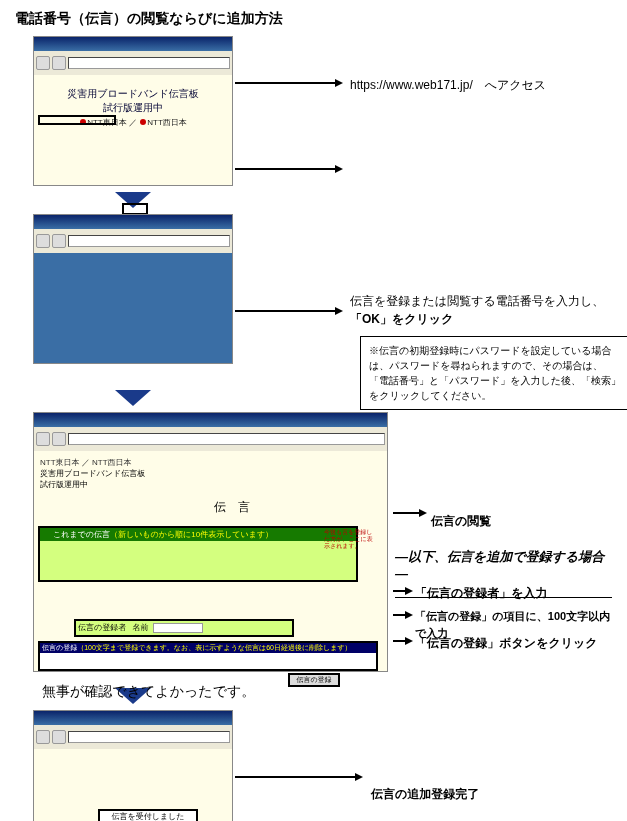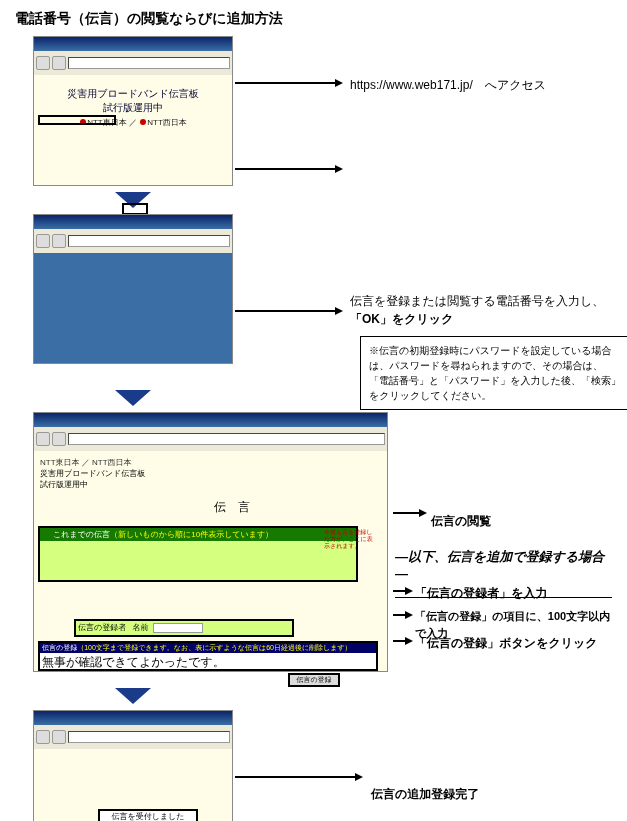--- a/index.html
+++ b/index.html
@@ -130,21 +130,21 @@
     .ss3-greenbar .gb-title { background: #167a00; color: #fff; font-size: 8px; padding: 1px 13px; }
     .ss3-greenbar .gb-title .yellow { color: #ff0; }
     .ss3-greenbar .gb-content { font-size: 8px; padding: 2px 4px; color: #333; }
     .ss3-rightnote { position: absolute; top: 78px; left: 290px; width: 54px; height: 40px; font-size: 6px; color: #b00; line-height: 1.2; }
     .ss3-regbar { position: absolute; top: 168px; left: 4px; width: 220px; height: 18px; border: 2px solid #000; background: #d4ff7f; margin-left: 36px; }
     .ss3-regbar .lbl { background: #d4ff7f; font-size: 8px; padding: 1px 2px; display: inline-block; }
     .ss3-regbar .fld { display: inline-block; width: 50px; height: 10px; background: #fff; border: 1px solid #999; vertical-align: middle; }
     .ss3-bluebar { position: absolute; top: 190px; left: 4px; width: 340px; height: 30px; border: 2px solid #000; background: #fff; }
     .ss3-bluebar .bb-title { background: #006; color: #fff; font-size: 7px; padding: 0 2px; }
     .ss3-bluebar .bb-title .yellow { color: #ff0; }
-    .ss3-bluebar .bb-content { font-size: 12px; padding: 1px 2px; }
+    .ss3-bluebar .bb-content { font-size: 14px; padding: 1px 2px; margin-top: 29px; }
     .ss3-btnbox { position: absolute; top: 222px; left: 254px; width: 52px; height: 14px; border: 2px solid #000; background: #ddd; font-size: 7px; text-align: center; line-height: 10px; }
     .arr4 { position: absolute; left: 378px; top: 100px; }
     .arr4 .arrow-line { width: 26px; }
     .desc4 { position: absolute; left: 416px; top: 94px; font-weight: bold; margin-top: 6px; }
     .mid-label {
       position: absolute; left: 380px; top: 136px;
       font-weight: bold; font-style: italic;
       border-bottom: 1px solid #000;
       padding-bottom: 16px;
       font-size: 13px;

